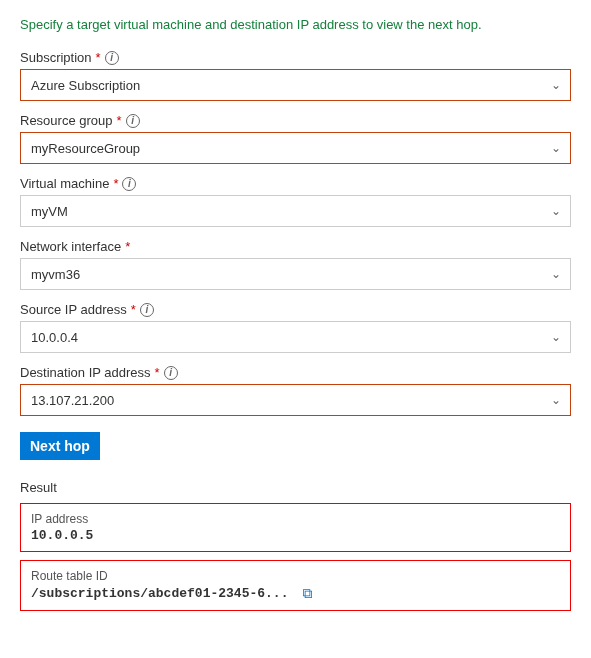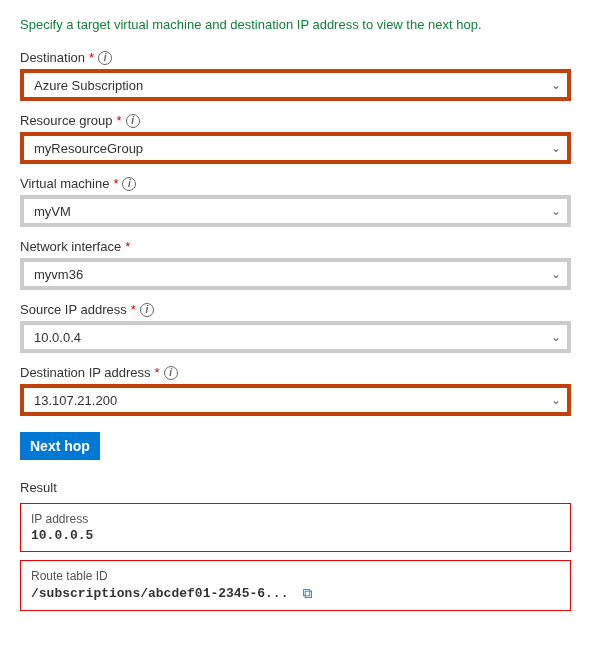--- a/index.html
+++ b/index.html
@@ -53,21 +53,21 @@
     }
 
     .select-wrapper {
       position: relative;
       width: 100%;
     }
 
     .select-box {
       width: 100%;
       height: 32px;
-      border: 4px solid #c2410c;
+      border: 1px solid #c2410c;
       background: #fff;
       padding: 0 32px 0 10px;
       font-size: 13px;
       color: #333;
       appearance: none;
       cursor: pointer;
       outline: none;
     }
 
     .select-box.normal-border {
@@ -145,21 +145,21 @@
 </head>
 <body>
 
 
 
 <p class="description">Specify a target virtual machine and destination IP address to view the next hop.</p>
 
 
 <div class="form-group">
   <div class="form-label">
-    <span>Destination</span>
+    <span>Subscription</span>
     <span class="required">*</span>
     <span class="info-icon">i</span>
   </div>
   <div class="select-wrapper">
     <select class="select-box"><option value="Azure Subscription">Azure Subscription</option></select>
     <span class="select-arrow">⌄</span>
   </div>
 </div>
 
 

